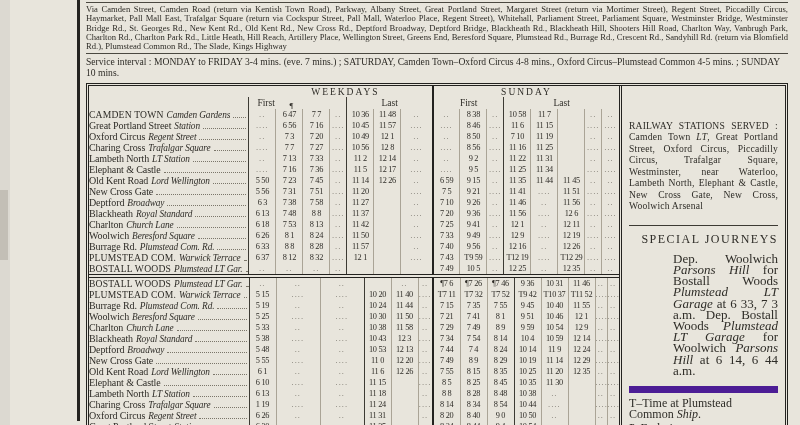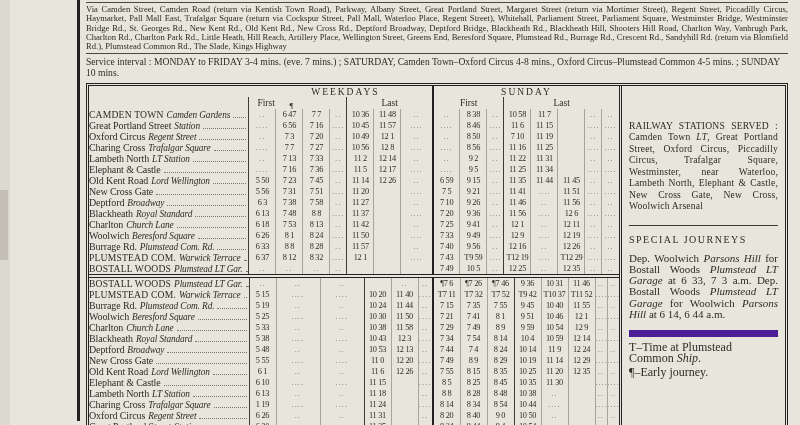--- a/index.html
+++ b/index.html
@@ -60,22 +60,22 @@
   td.tc.dt{font-size:6.5px;letter-spacing:1.5px;color:#5b574e;}
   tr.h1 td.hx, tr.h2 td.hx{border-left:2.5px solid #23221f;}
   tr.h1 td.hl, tr.h2 td.hl{border-left:1.5px solid #3c3a33;}
 
   .tsep{height:2px;border-top:1.5px solid #23221f;border-bottom:1.5px solid #23221f;width:530px;}
 
   
   .sidebar{flex:1 1 auto;border-left:3px double #23221f;padding:0 7px;overflow:hidden;}
   .rail{margin-top:34px;font-size:9.6px;line-height:11.4px;text-align:justify;letter-spacing:0.2px;}
   .special{margin-top:14px;border-top:1px solid #3c3a33;padding-top:8px;}
-  .sp-title{font-size:10px;text-align:left;letter-spacing:1.5px;line-height:11.5px;}
-  .sp-body{margin-top:7px;font-size:11px;line-height:11.2px;text-align:justify;}
+  .sp-title{font-size:12px;text-align:right;letter-spacing:1.5px;line-height:11.5px;}
+  .sp-body{margin-top:7px;font-size:13px;line-height:11.2px;text-align:justify;margin-left:44px;}
   .fnotes{margin-top:10px;border-top:7px solid #4c1d95;padding-top:5px;font-size:12px;line-height:11px;}
   .fn{margin:0 0 3px 0;}
   .it{font-style:italic;}
 
   .pagenum{width:530px;text-align:center;font-size:10px;margin-top:1px;letter-spacing:1px;}
 </style>
 </head>
 <body>
 
 <div class="page">

